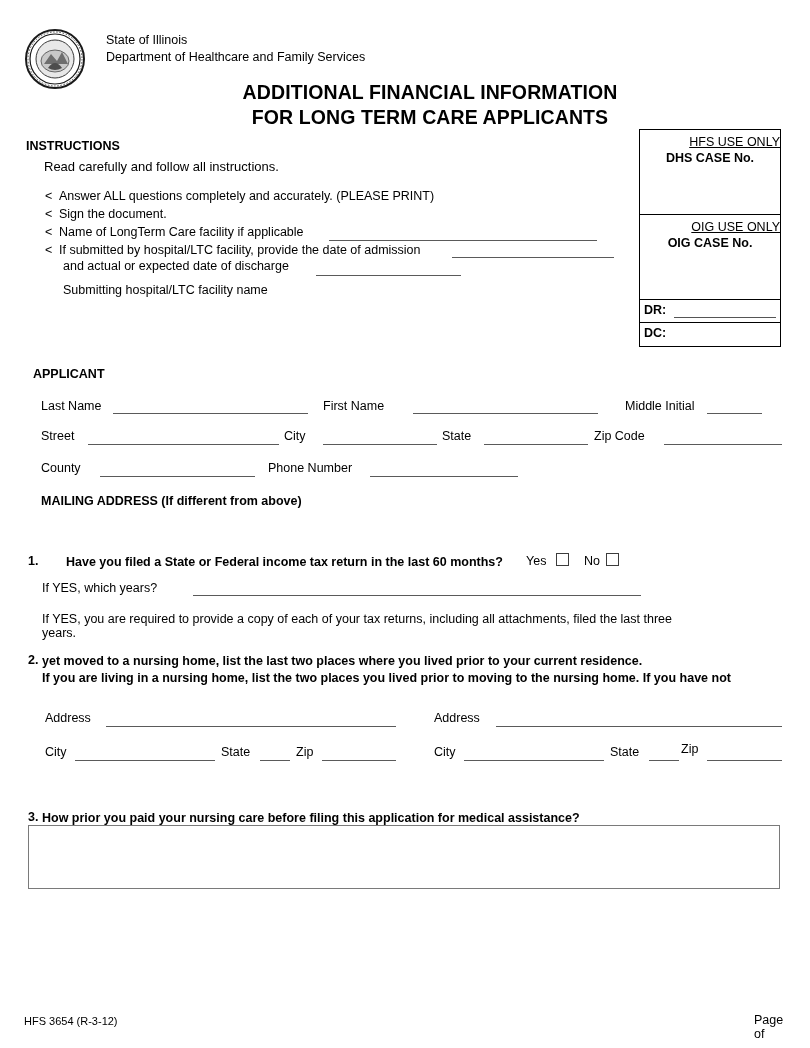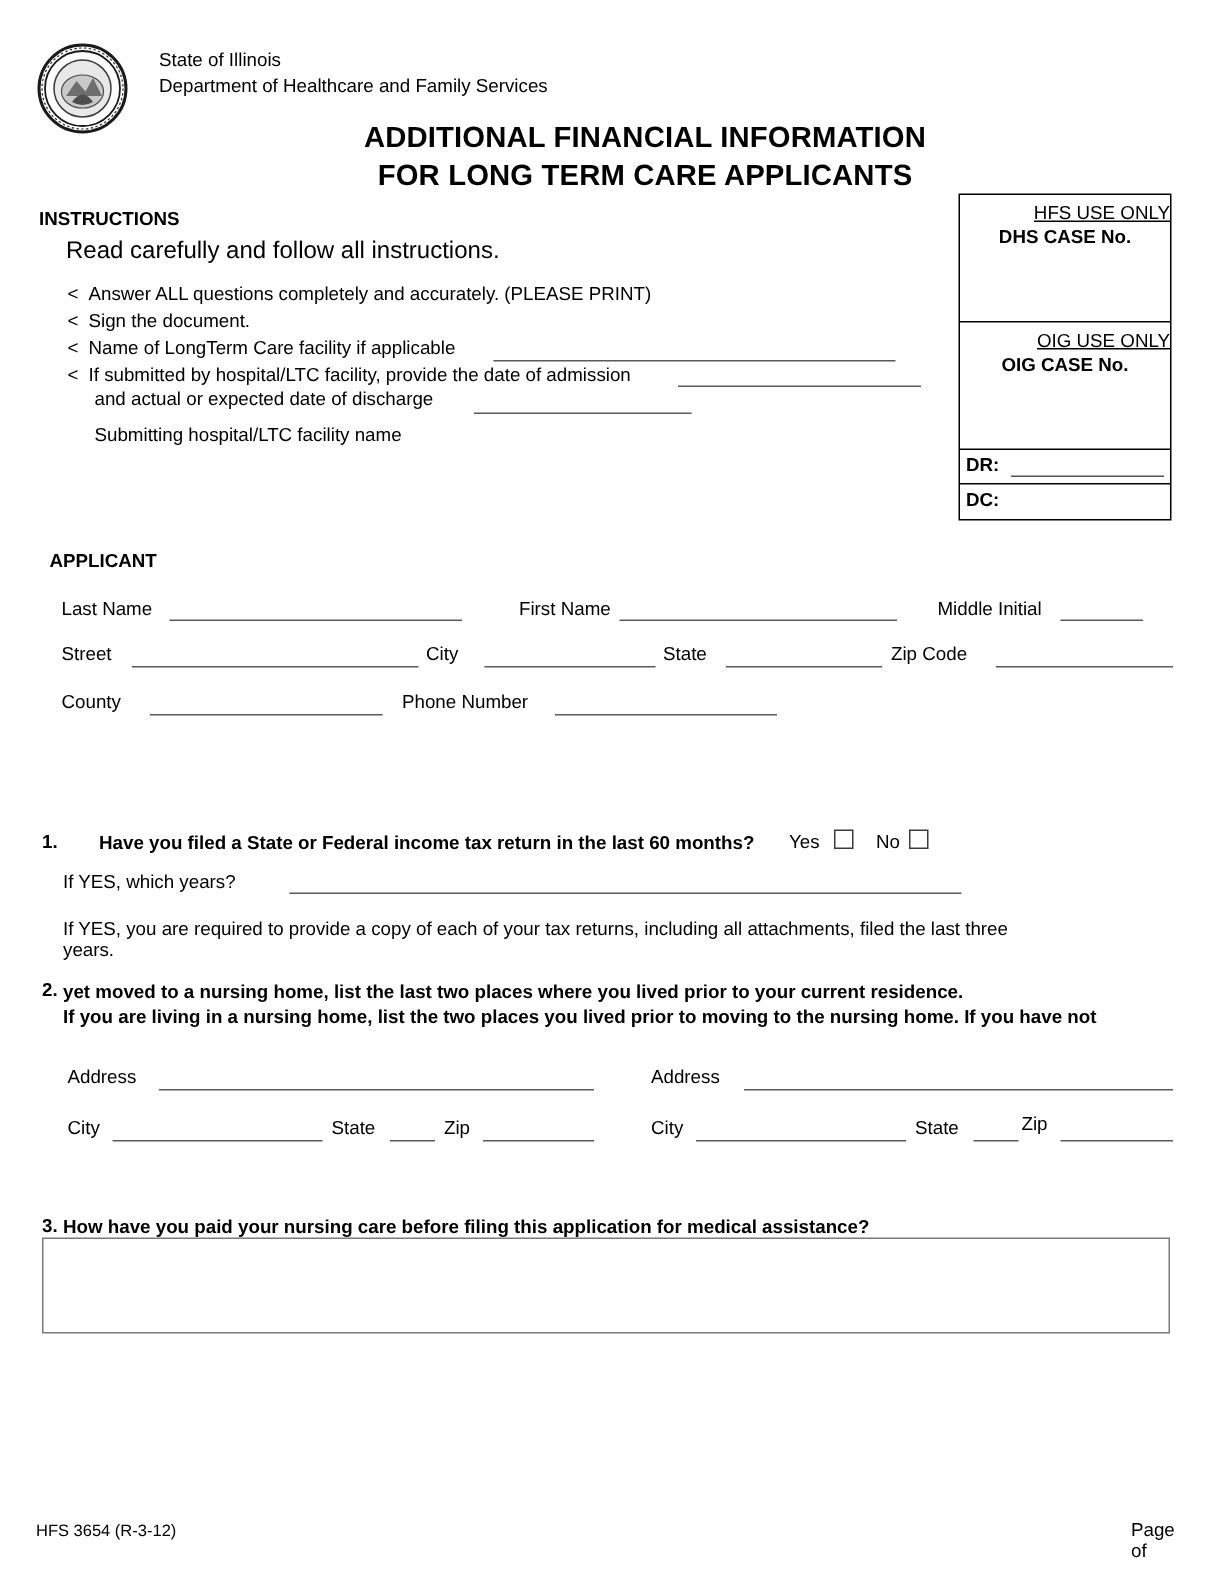--- a/index.html
+++ b/index.html
@@ -57,21 +57,21 @@
     position: absolute;
     left: 26px;
     top: 139px;
     font-size: 12.5px;
     font-weight: bold;
   }
   .instr-read {
     position: absolute;
     left: 44px;
     top: 159px;
-    font-size: 16px;
+    font-size: 13px;
   }
   .bullets {
     position: absolute;
     left: 45px;
     top: 187px;
     font-size: 12.5px;
     line-height: 18px;
     width: 580px;
   }
   .bullet-row {
@@ -287,21 +287,21 @@
     <div class="usebox-cell short">
       <span class="usebox-label">DC:</span>
     </div>
   </div>
 
   <div class="section-head" style="left:33px; top:367px;">APPLICANT</div>
 
   <div class="fld-label" style="left:41px; top:399px;">Last Name</div>
   <div class="rule" style="left:113px; top:413px; width:195px;"></div>
 
-  <div class="fld-label" style="left:346px; top:399px;">First Name</div>
+  <div class="fld-label" style="left:323px; top:399px;">First Name</div>
   <div class="rule" style="left:413px; top:413px; width:185px;"></div>
 
   <div class="fld-label" style="left:625px; top:399px;">Middle Initial</div>
   <div class="rule" style="left:707px; top:413px; width:55px;"></div>
 
   <div class="fld-label" style="left:41px; top:429px;">Street</div>
   <div class="rule" style="left:88px; top:444px; width:191px;"></div>
 
   <div class="fld-label" style="left:284px; top:429px;">City</div>
   <div class="rule" style="left:323px; top:444px; width:114px;"></div>
@@ -311,20 +311,21 @@
 
   <div class="fld-label" style="left:594px; top:429px;">Zip Code</div>
   <div class="rule" style="left:664px; top:444px; width:118px;"></div>
 
   <div class="fld-label" style="left:41px; top:461px;">County</div>
   <div class="rule" style="left:100px; top:476px; width:155px;"></div>
 
   <div class="fld-label" style="left:268px; top:461px;">Phone Number</div>
   <div class="rule" style="left:370px; top:476px; width:148px;"></div>
 
+  <div class="section-head" style="left:41px; top:494px;">MAILING ADDRESS (If different from above)</div>
 
   <div class="q-num" style="left:28px; top:554px;">1.</div>
   <div class="q-text" style="left:42px; top:554px;padding-left:24px;">Have you filed a State or Federal income tax return in the last 60 months?</div>
   <div class="plain" style="left:526px; top:554px;">Yes</div>
   <div class="checkbox" style="left:556px; top:553px;"></div>
   <div class="plain" style="left:584px; top:554px;">No</div>
   <div class="checkbox" style="left:606px; top:553px;"></div>
 
   <div class="plain" style="left:42px; top:581px;">If YES, which years?</div>
   <div class="rule" style="left:193px; top:595px; width:448px;"></div>
@@ -355,19 +356,19 @@
   <div class="fld-label" style="left:434px; top:745px;">City</div>
   <div class="rule" style="left:464px; top:760px; width:140px;"></div>
 
   <div class="fld-label" style="left:610px; top:745px;">State</div>
   <div class="rule" style="left:649px; top:760px; width:30px;"></div>
 
   <div class="fld-label" style="left:681px; top:742px;">Zip</div>
   <div class="rule" style="left:707px; top:760px; width:75px;"></div>
 
   <div class="q-num" style="left:28px; top:810px;">3.</div>
-  <div class="q-text" style="left:42px; top:810px;">How have you paid your nursing care before filing this application for medical assistance?</div>
+  <div class="q-text" style="left:42px; top:810px;">How prior you paid your nursing care before filing this application for medical assistance?</div>
   <div class="answerbox"></div>
 
   <div class="footer-left">HFS 3654 (R-3-12)</div>
   <div class="footer-right">Page  of</div>
 
 </div>
 
 </body></html>

